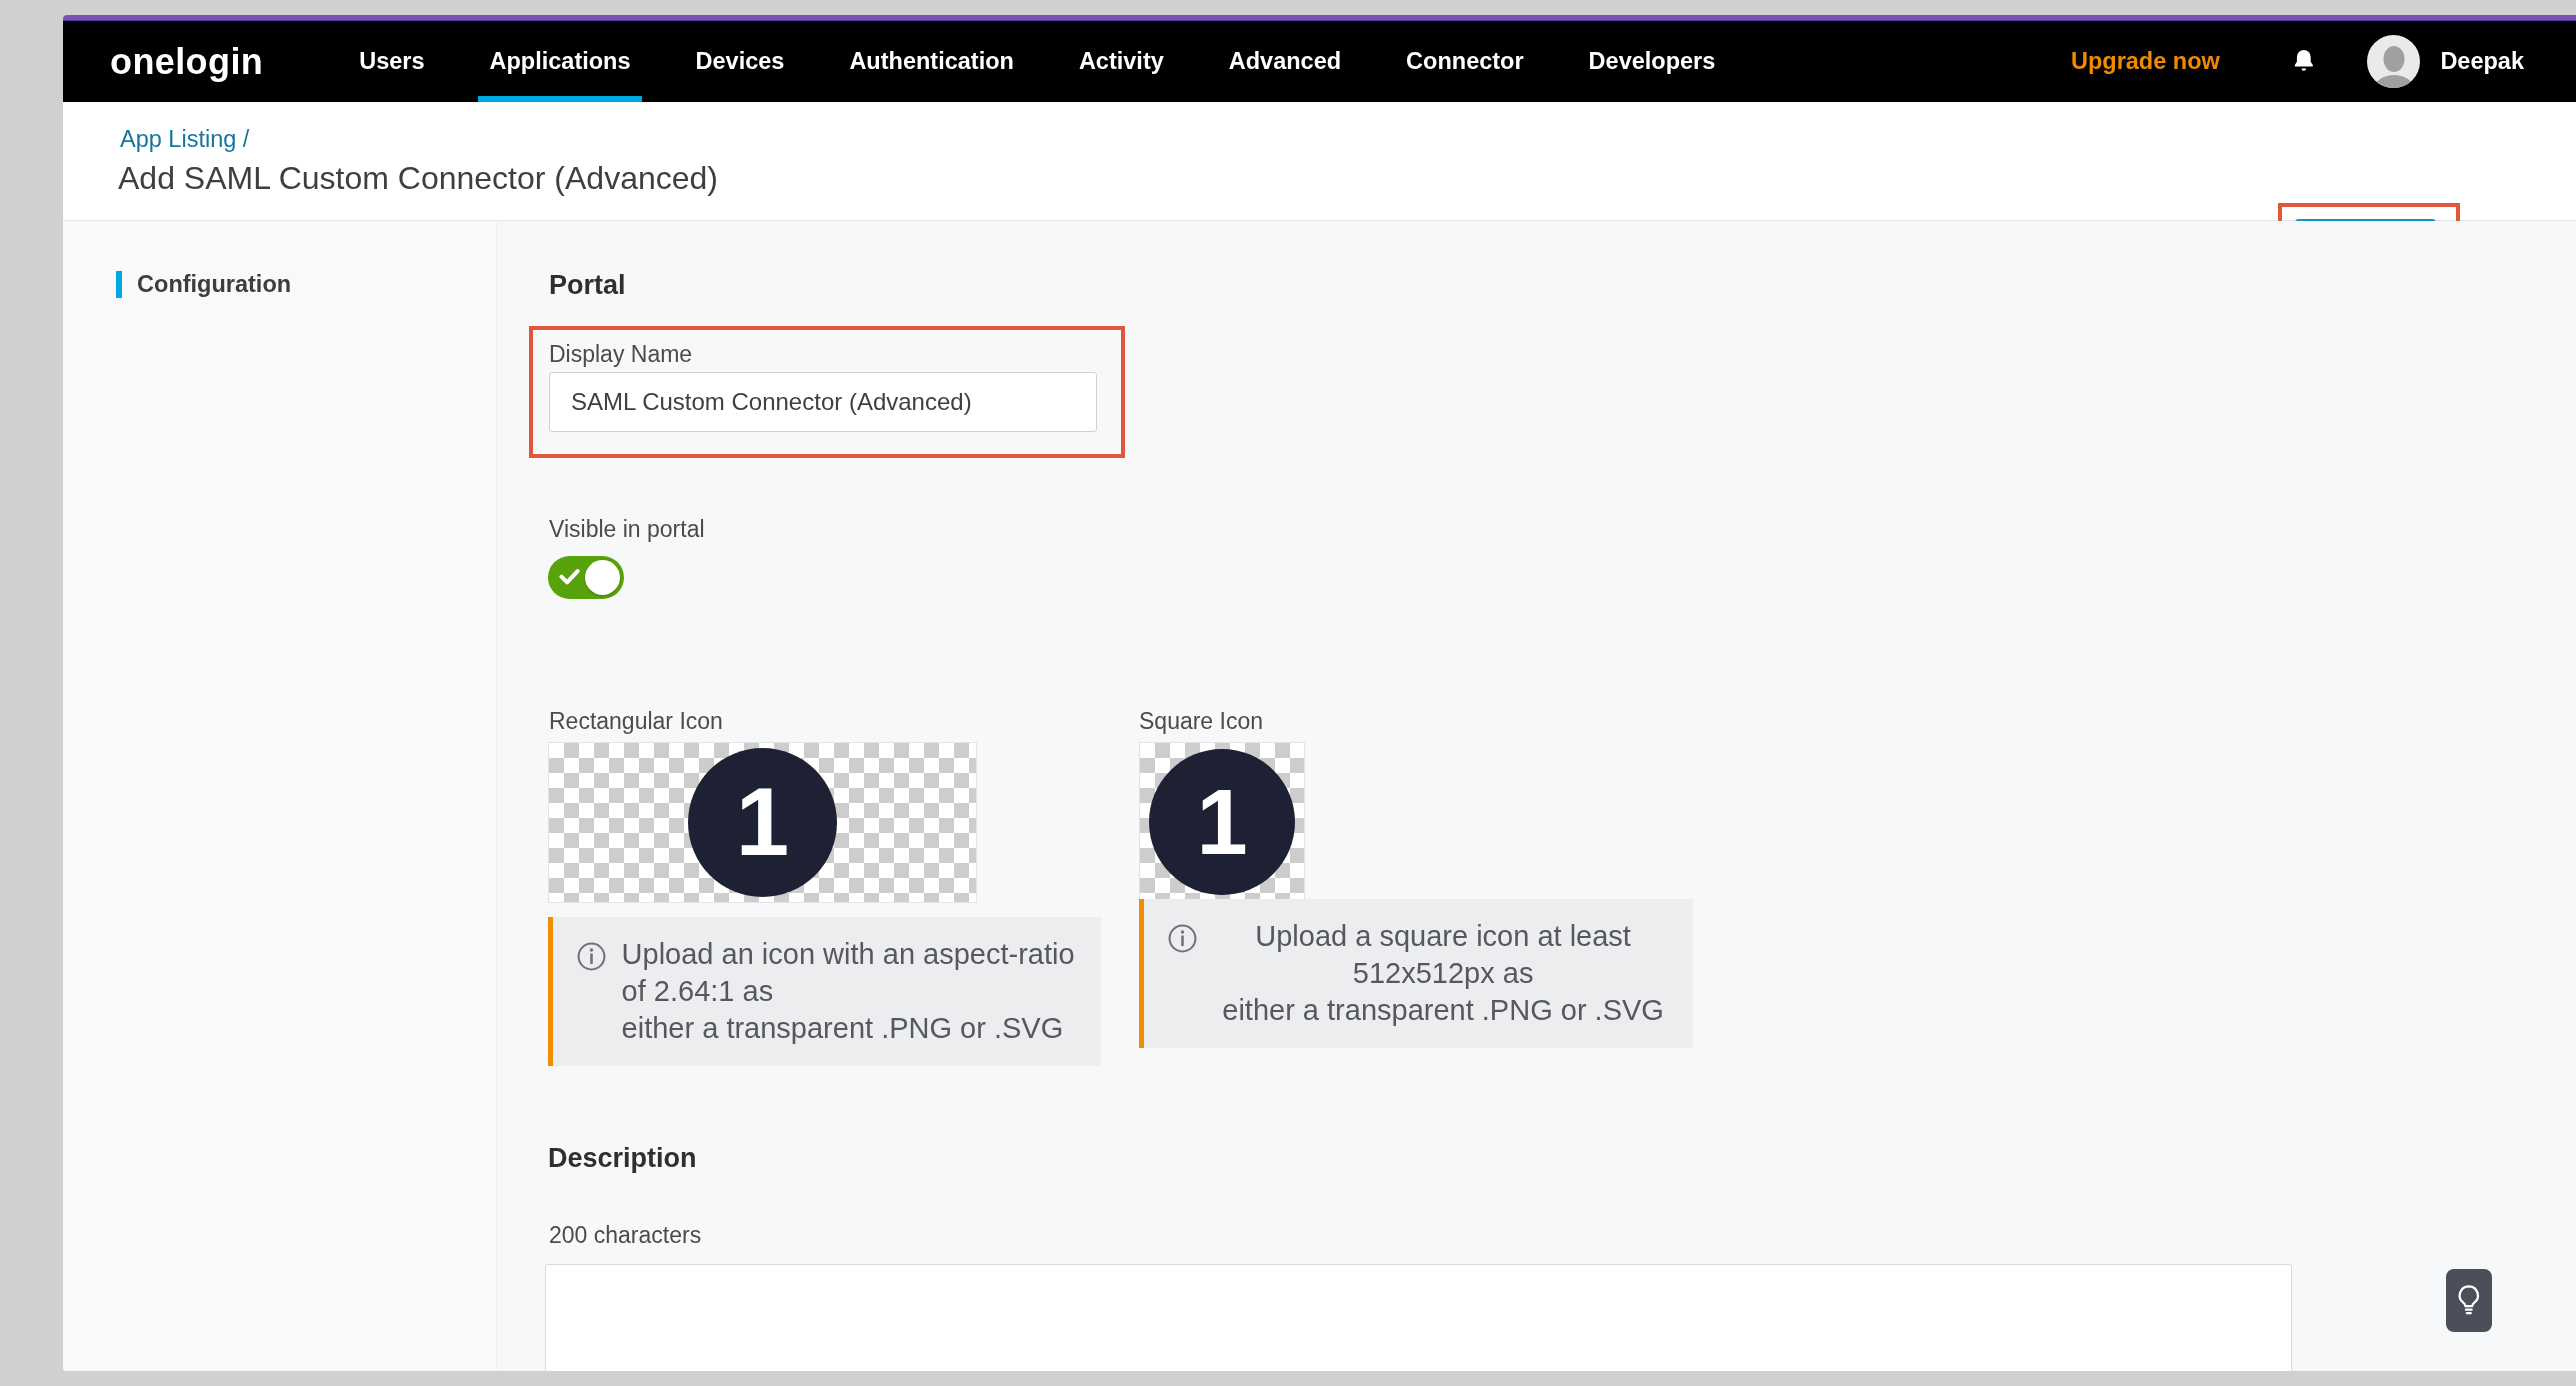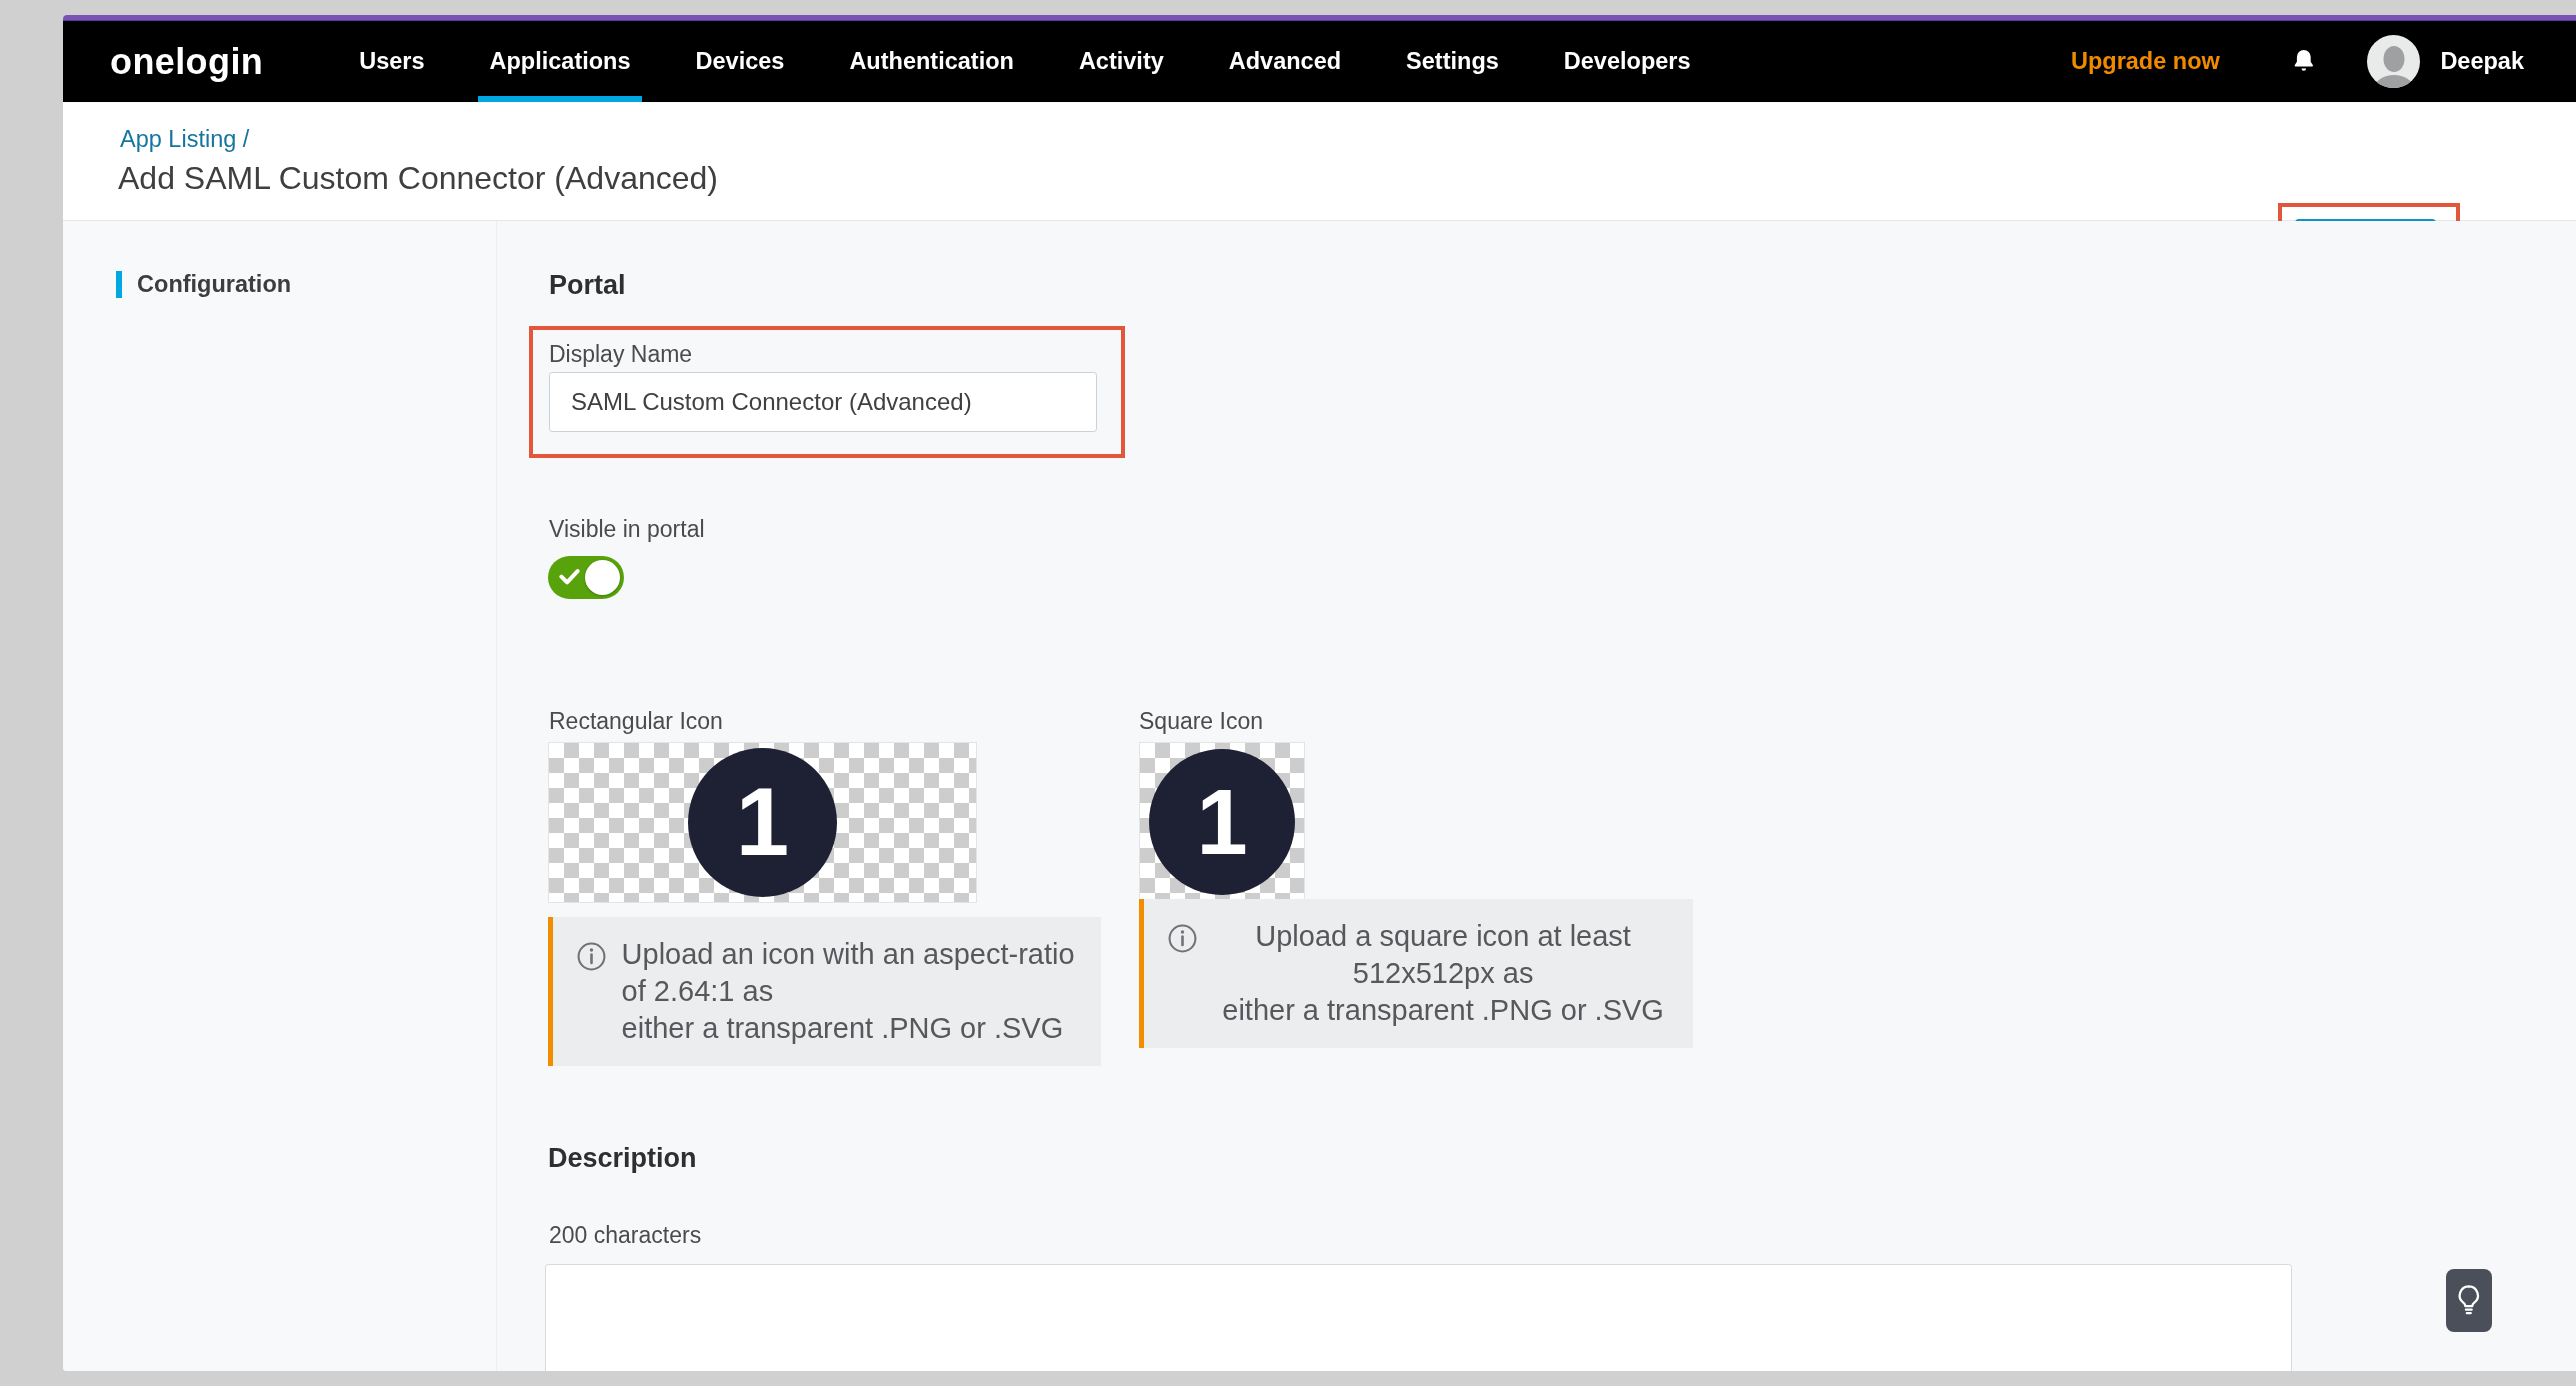--- a/index.html
+++ b/index.html
@@ -117,21 +117,21 @@
 
   <div class="topbar">
     <div class="logo">onelogin</div>
     <div class="nav-items">
       <div class="nav-item">Users</div>
       <div class="nav-item active">Applications</div>
       <div class="nav-item">Devices</div>
       <div class="nav-item">Authentication</div>
       <div class="nav-item">Activity</div>
       <div class="nav-item">Advanced</div>
-      <div class="nav-item">Settings</div>
+      <div class="nav-item">Connector</div>
       <div class="nav-item">Developers</div>
     </div>
     <div class="top-right">
       <div class="upgrade">Upgrade now</div>
       <svg class="bell" viewBox="0 0 24 24">
         <path fill="#ffffff" d="M12 2a6 6 0 0 0-6 6v4.3L4.2 15a.9.9 0 0 0 .75 1.4h14.1a.9.9 0 0 0 .75-1.4L18 12.3V8a6 6 0 0 0-6-6z"></path>
         <path fill="#ffffff" d="M10 18a2 2 0 0 0 4 0z"></path>
       </svg>
       <div class="avatar">
         <div class="head"></div>

